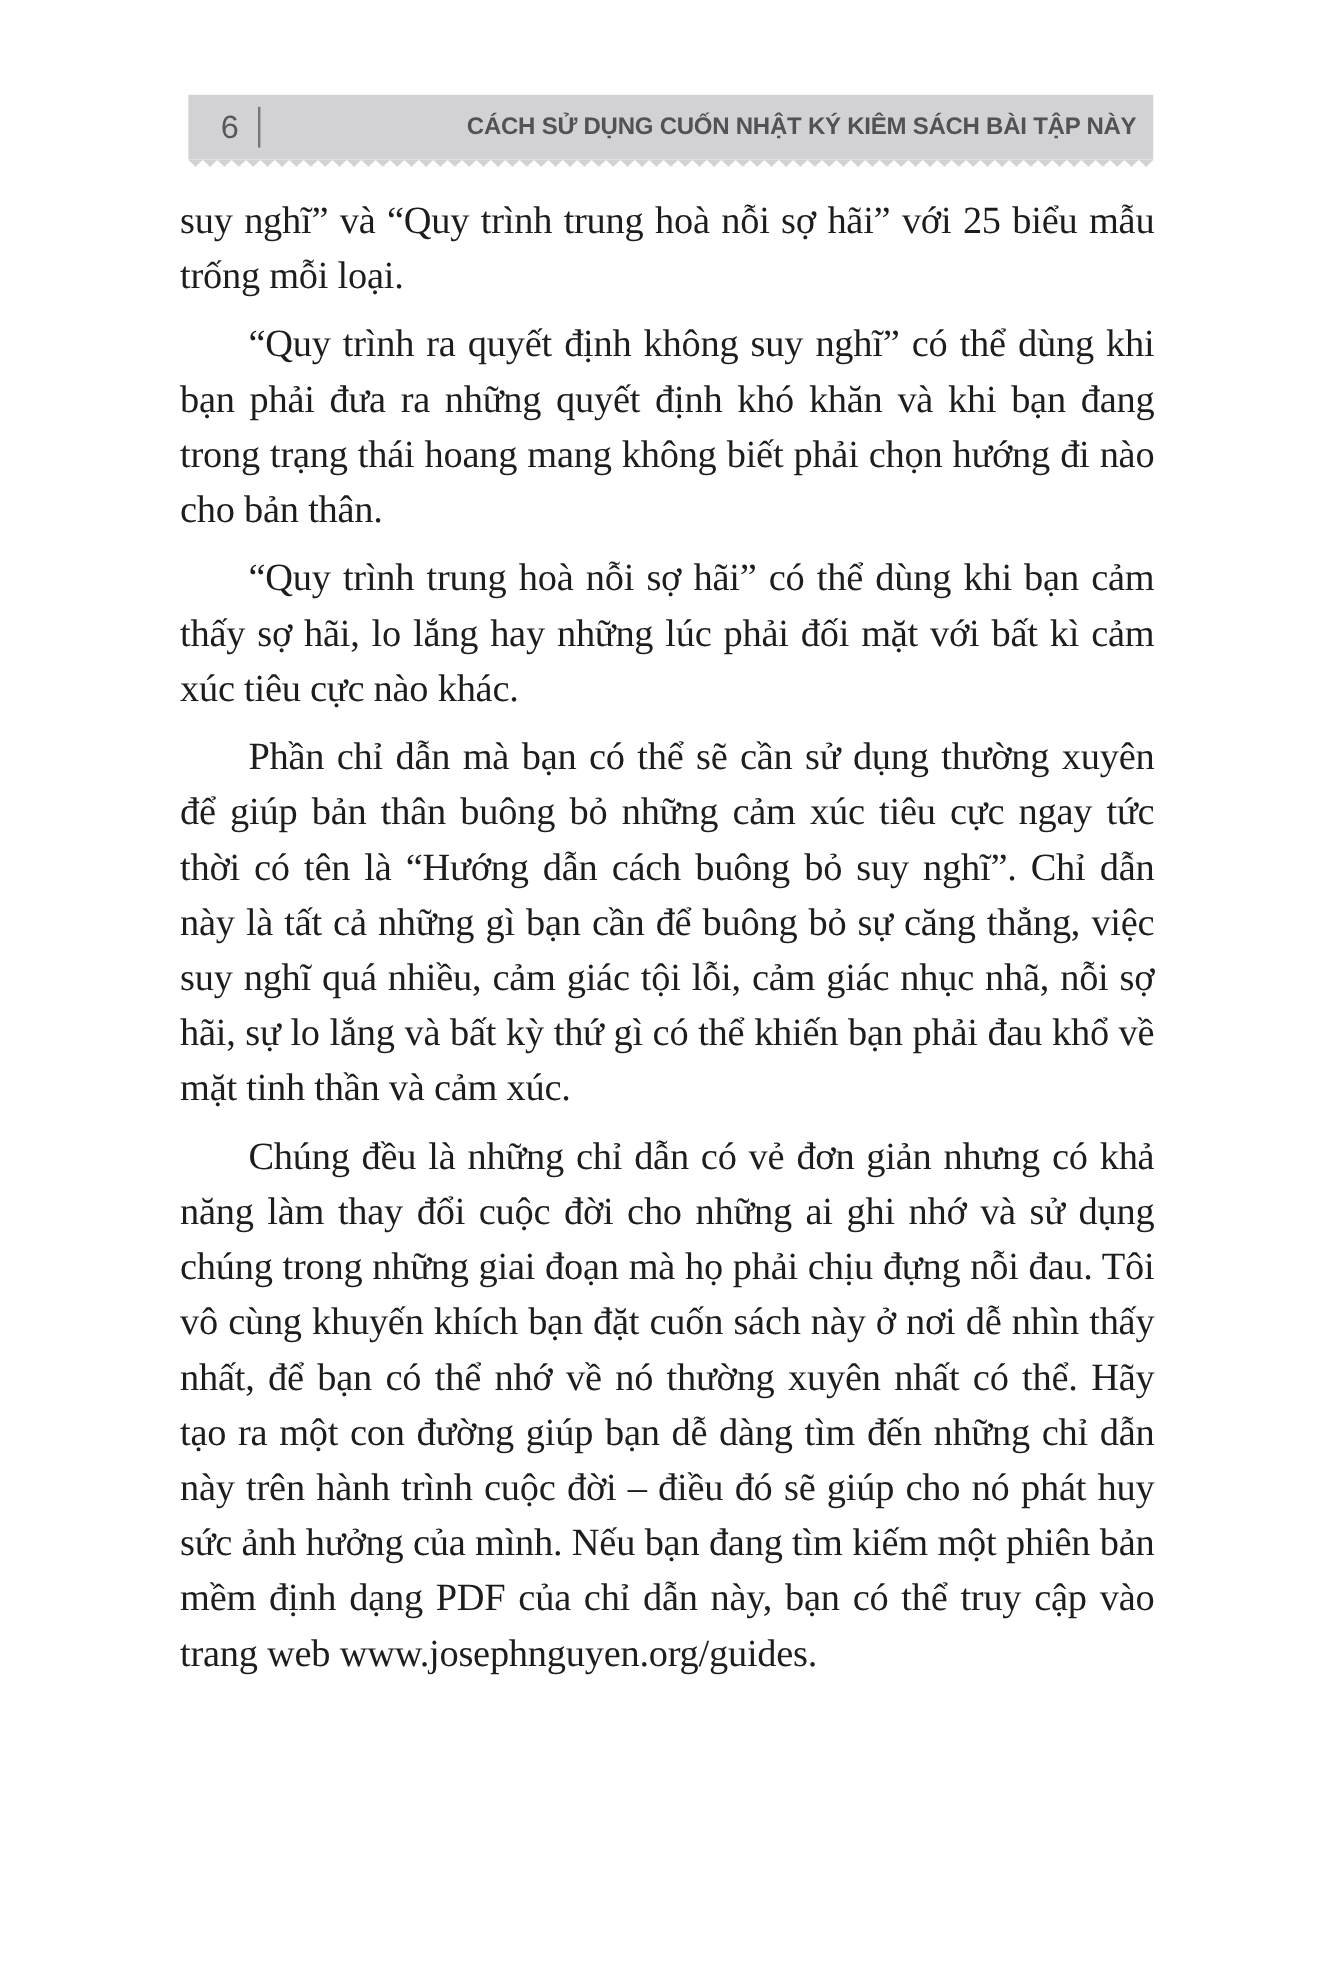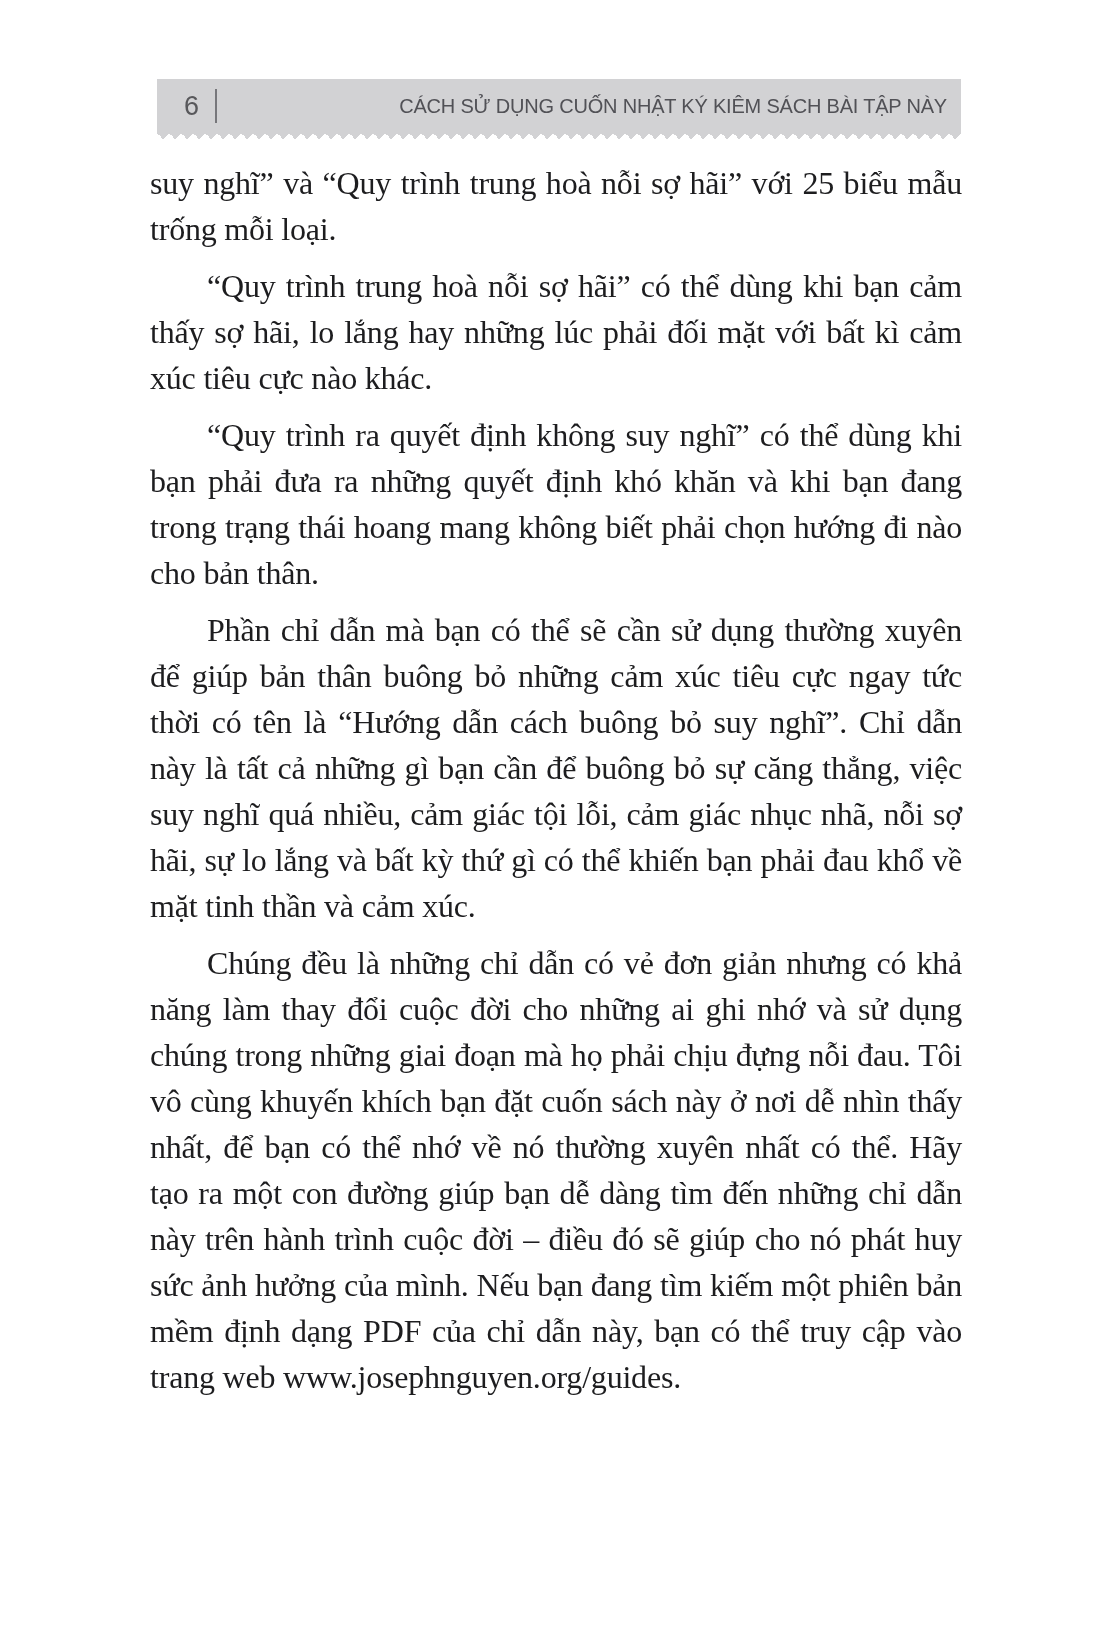--- a/index.html
+++ b/index.html
@@ -39,21 +39,21 @@
     width: 2px;
     height: 34px;
     background: #77777b;
     margin-left: 16px;
   }
   .header-title {
     margin-left: auto;
     margin-right: 14px;
     font-family: "Liberation Sans", sans-serif;
     font-size: 20px;
-    font-weight: 400;
+    font-weight: 700;
     letter-spacing: -0.2px;
     color: #515156;
     white-space: nowrap;
   }
   
   .zigzag-edge {
     height: 6px;
     background: conic-gradient(from -45deg at 50% 100%, #d2d2d4 0 90deg, transparent 90deg) 0 0 / 12px 6px repeat-x;
   }
   
@@ -86,19 +86,19 @@
     <div class="header-bar">
       <span class="page-num">6</span>
       <span class="header-divider"></span>
       <span class="header-title">CÁCH SỬ DỤNG CUỐN NHẬT KÝ KIÊM SÁCH BÀI TẬP NÀY</span>
     </div>
     <div class="zigzag-edge"></div>
   </div>
 
   <div class="body-text">
     <p>suy nghĩ” và “Quy trình trung hoà nỗi sợ hãi” với 25 biểu mẫu trống mỗi loại.</p>
+    <p class="indent">“Quy trình ra quyết định không suy nghĩ” có thể dùng khi bạn phải đưa ra những quyết định khó khăn và khi bạn đang trong trạng thái hoang mang không biết phải chọn hướng đi nào cho bản thân.</p>
     <p class="indent">“Quy trình trung hoà nỗi sợ hãi” có thể dùng khi bạn cảm thấy sợ hãi, lo lắng hay những lúc phải đối mặt với bất kì cảm xúc tiêu cực nào khác.</p>
-    <p class="indent">“Quy trình ra quyết định không suy nghĩ” có thể dùng khi bạn phải đưa ra những quyết định khó khăn và khi bạn đang trong trạng thái hoang mang không biết phải chọn hướng đi nào cho bản thân.</p>
     <p class="indent">Phần chỉ dẫn mà bạn có thể sẽ cần sử dụng thường xuyên để giúp bản thân buông bỏ những cảm xúc tiêu cực ngay tức thời có tên là “Hướng dẫn cách buông bỏ suy nghĩ”. Chỉ dẫn này là tất cả những gì bạn cần để buông bỏ sự căng thẳng, việc suy nghĩ quá nhiều, cảm giác tội lỗi, cảm giác nhục nhã, nỗi sợ hãi, sự lo lắng và bất kỳ thứ gì có thể khiến bạn phải đau khổ về mặt tinh thần và cảm xúc.</p>
     <p class="indent">Chúng đều là những chỉ dẫn có vẻ đơn giản nhưng có khả năng làm thay đổi cuộc đời cho những ai ghi nhớ và sử dụng chúng trong những giai đoạn mà họ phải chịu đựng nỗi đau. Tôi vô cùng khuyến khích bạn đặt cuốn sách này ở nơi dễ nhìn thấy nhất, để bạn có thể nhớ về nó thường xuyên nhất có thể. Hãy tạo ra một con đường giúp bạn dễ dàng tìm đến những chỉ dẫn này trên hành trình cuộc đời – điều đó sẽ giúp cho nó phát huy sức ảnh hưởng của mình. Nếu bạn đang tìm kiếm một phiên bản mềm định dạng PDF của chỉ dẫn này, bạn có thể truy cập vào trang web www.josephnguyen.org/guides.</p>
   </div>
 
 </div>
 
 </body></html>

